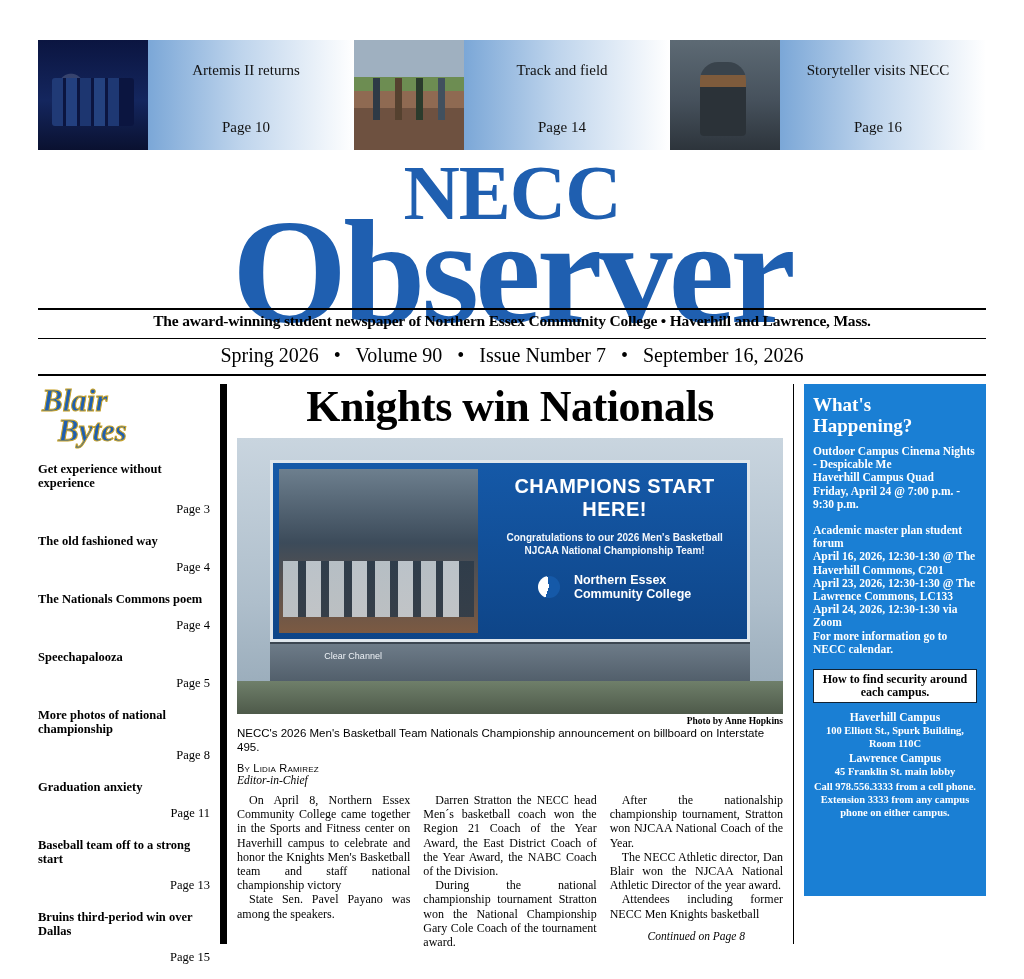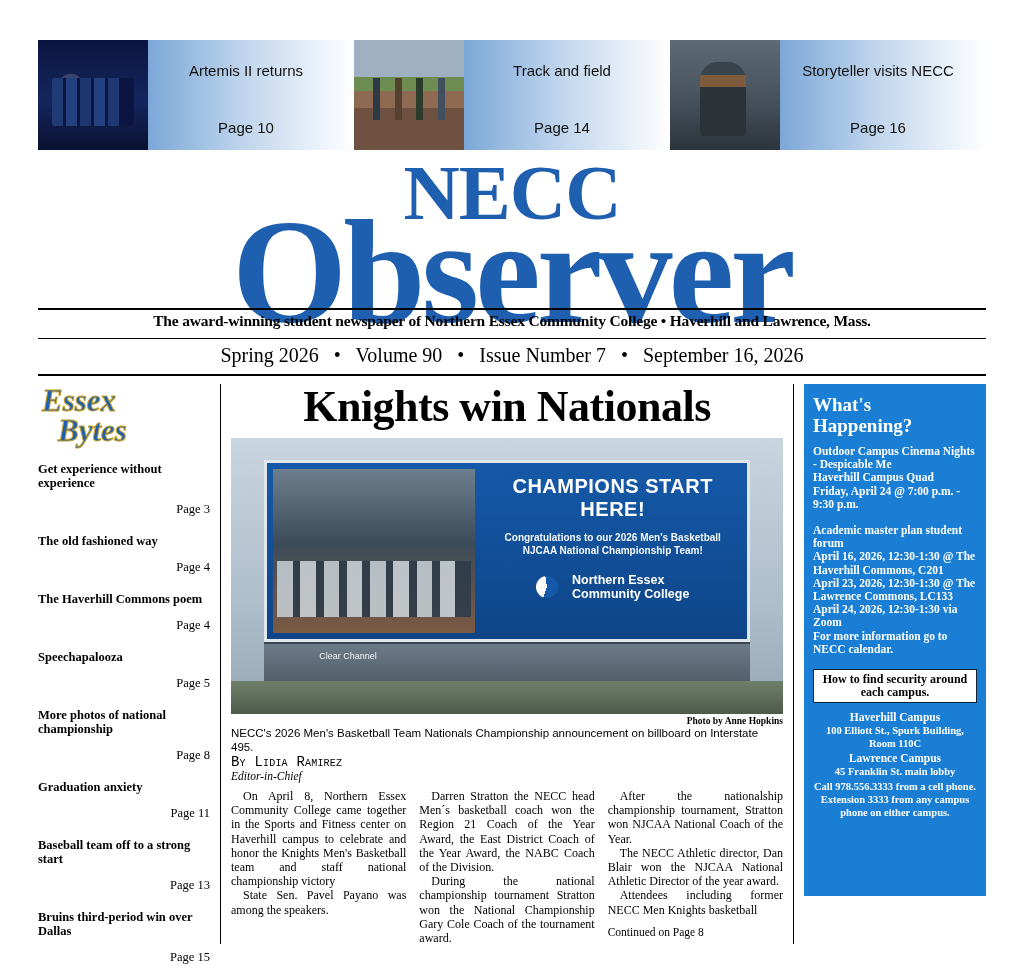--- a/index.html
+++ b/index.html
@@ -41,21 +41,21 @@
     width: 110px;
     height: 110px;
     flex: 0 0 110px;
     position: relative;
     overflow: hidden;
   }
   .teaser-text {
     flex: 1;
     background: linear-gradient(to right, #7ba7d7 0%, #bed4ec 45%, #ffffff 100%);
     position: relative;
-    font-family: Liberation Sans, sans-serif;
+    font-family: Liberation Serif, serif;
     font-size: 15px;
     color: #111;
   }
   .teaser-title {
     position: absolute;
     top: 22px;
     left: 0;
     right: 10px;
     text-align: center;
   }
@@ -176,21 +176,21 @@
   .col-left {
     width: 182px;
     flex: 0 0 182px;
     padding-right: 10px;
     box-sizing: border-box;
   }
   .col-mid {
     flex: 1 1 auto;
     padding: 0 10px;
     box-sizing: border-box;
-    border-left: 1px solid #000000;
+    border-left: 7px solid #000000;
     border-right: 1px solid #000;
   }
   .col-right {
     width: 192px;
     flex: 0 0 192px;
     padding-left: 10px;
     box-sizing: border-box;
   }
 
   
@@ -347,23 +347,23 @@
     margin-top: 2px;
   }
   .cutline {
     font-family: "Liberation Sans", sans-serif;
     font-weight: normal;
     font-size: 11.5px;
     line-height: 13.5px;
     margin-top: 1px;
   }
   .byline {
-    font-family: Liberation Mono, monospace;
-    font-size: 14px;
-    margin-top: 0;
+    font-family: Liberation Sans, sans-serif;
+    font-size: 11px;
+    margin-top: 8px;
     letter-spacing: 0.2px;
   }
   .byline .smallcaps { font-variant: small-caps; }
   .byline-title {
     font-style: italic;
     font-size: 11.5px;
   }
   .story-cols {
     display: flex;
     gap: 13px;
@@ -372,21 +372,22 @@
   .story-col {
     flex: 1;
     font-family: "Liberation Serif", serif;
     font-size: 12px;
     line-height: 14.2px;
     text-align: justify;
   }
   .story-col p { margin: 0 0 0 0; text-indent: 12px; }
   .story-col p.first { text-indent: 12px; }
   .continued {
-    text-align: left;
+    text-align: center;
+    font-style: italic;
     font-size: 11.5px;
     margin-top: 8px;
   }
 
   
   .whats-box {
     background: #1a7fd4;
     color: #fff;
     padding: 10px 9px 28px;
     box-sizing: border-box;
@@ -482,34 +483,34 @@
       <span>Issue Number 7</span>
       <span class="sep">•</span>
       <span>September 16, 2026</span>
     </span>
   </div>
 
   <div class="content">
 
     <div class="col-left">
       <div class="newsbytes">
-        <div class="nb-line a">Essex</div>
+        <div class="nb-line a">Blair</div>
         <div class="nb-line b">Bytes</div>
       </div>
       <div class="bytes-list">
         <div class="byte">
           <div class="byte-title">Get experience without experience</div>
           <div class="byte-page">Page 3</div>
         </div>
         <div class="byte">
           <div class="byte-title">The old fashioned way</div>
           <div class="byte-page">Page 4</div>
         </div>
         <div class="byte">
-          <div class="byte-title">The Haverhill Commons poem</div>
+          <div class="byte-title">The Nationals Commons poem</div>
           <div class="byte-page">Page 4</div>
         </div>
         <div class="byte">
           <div class="byte-title">Speechapalooza</div>
           <div class="byte-page">Page 5</div>
         </div>
         <div class="byte">
           <div class="byte-title">More photos of national championship</div>
           <div class="byte-page">Page 8</div>
         </div>

